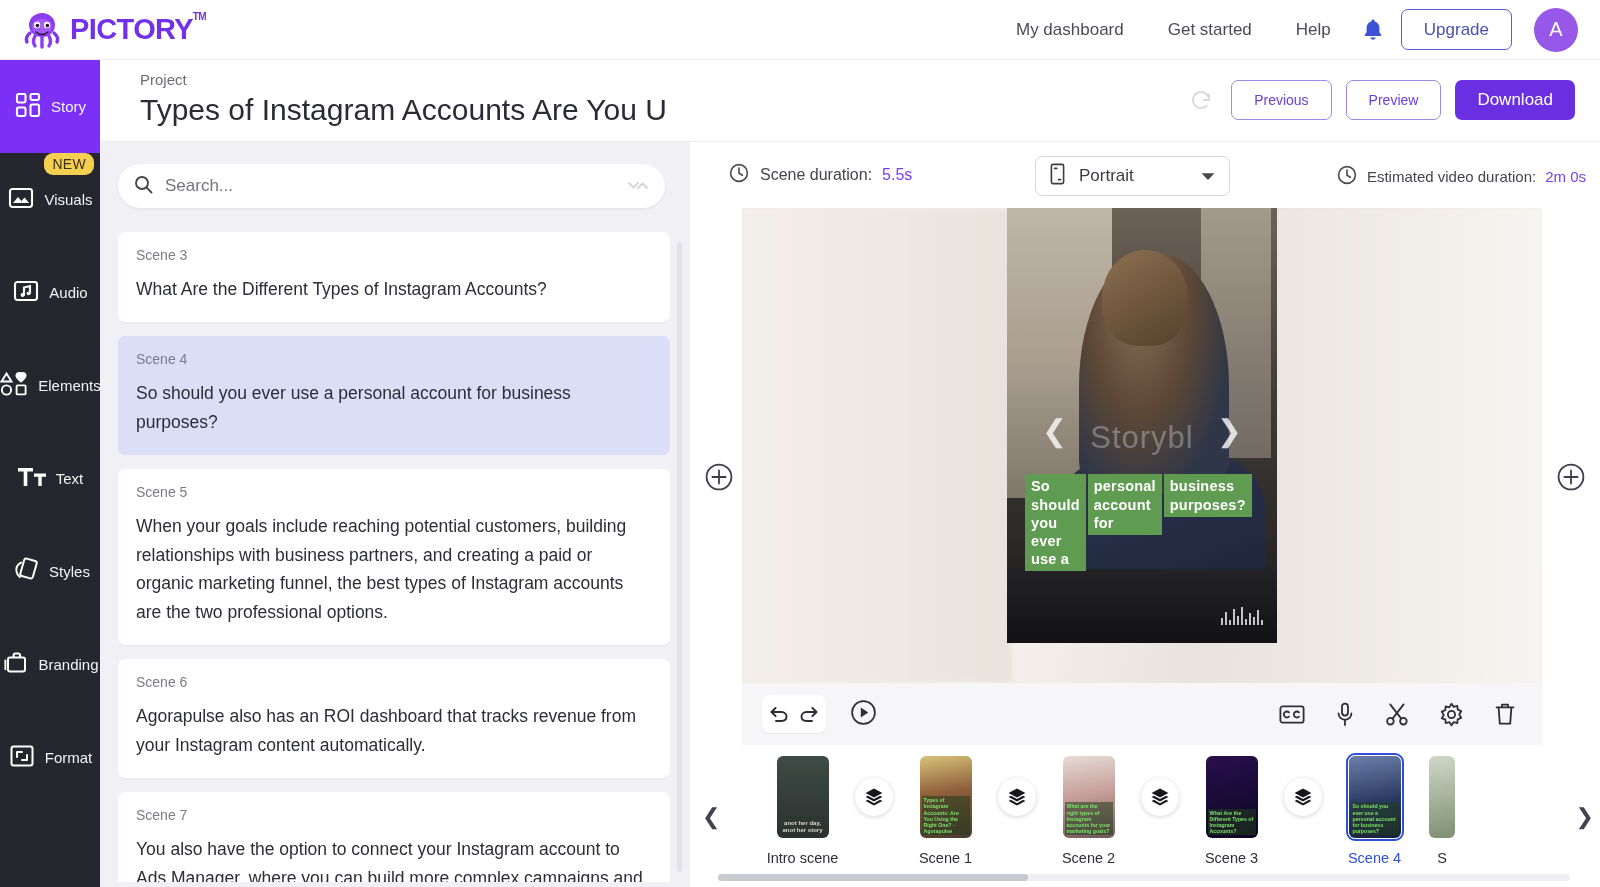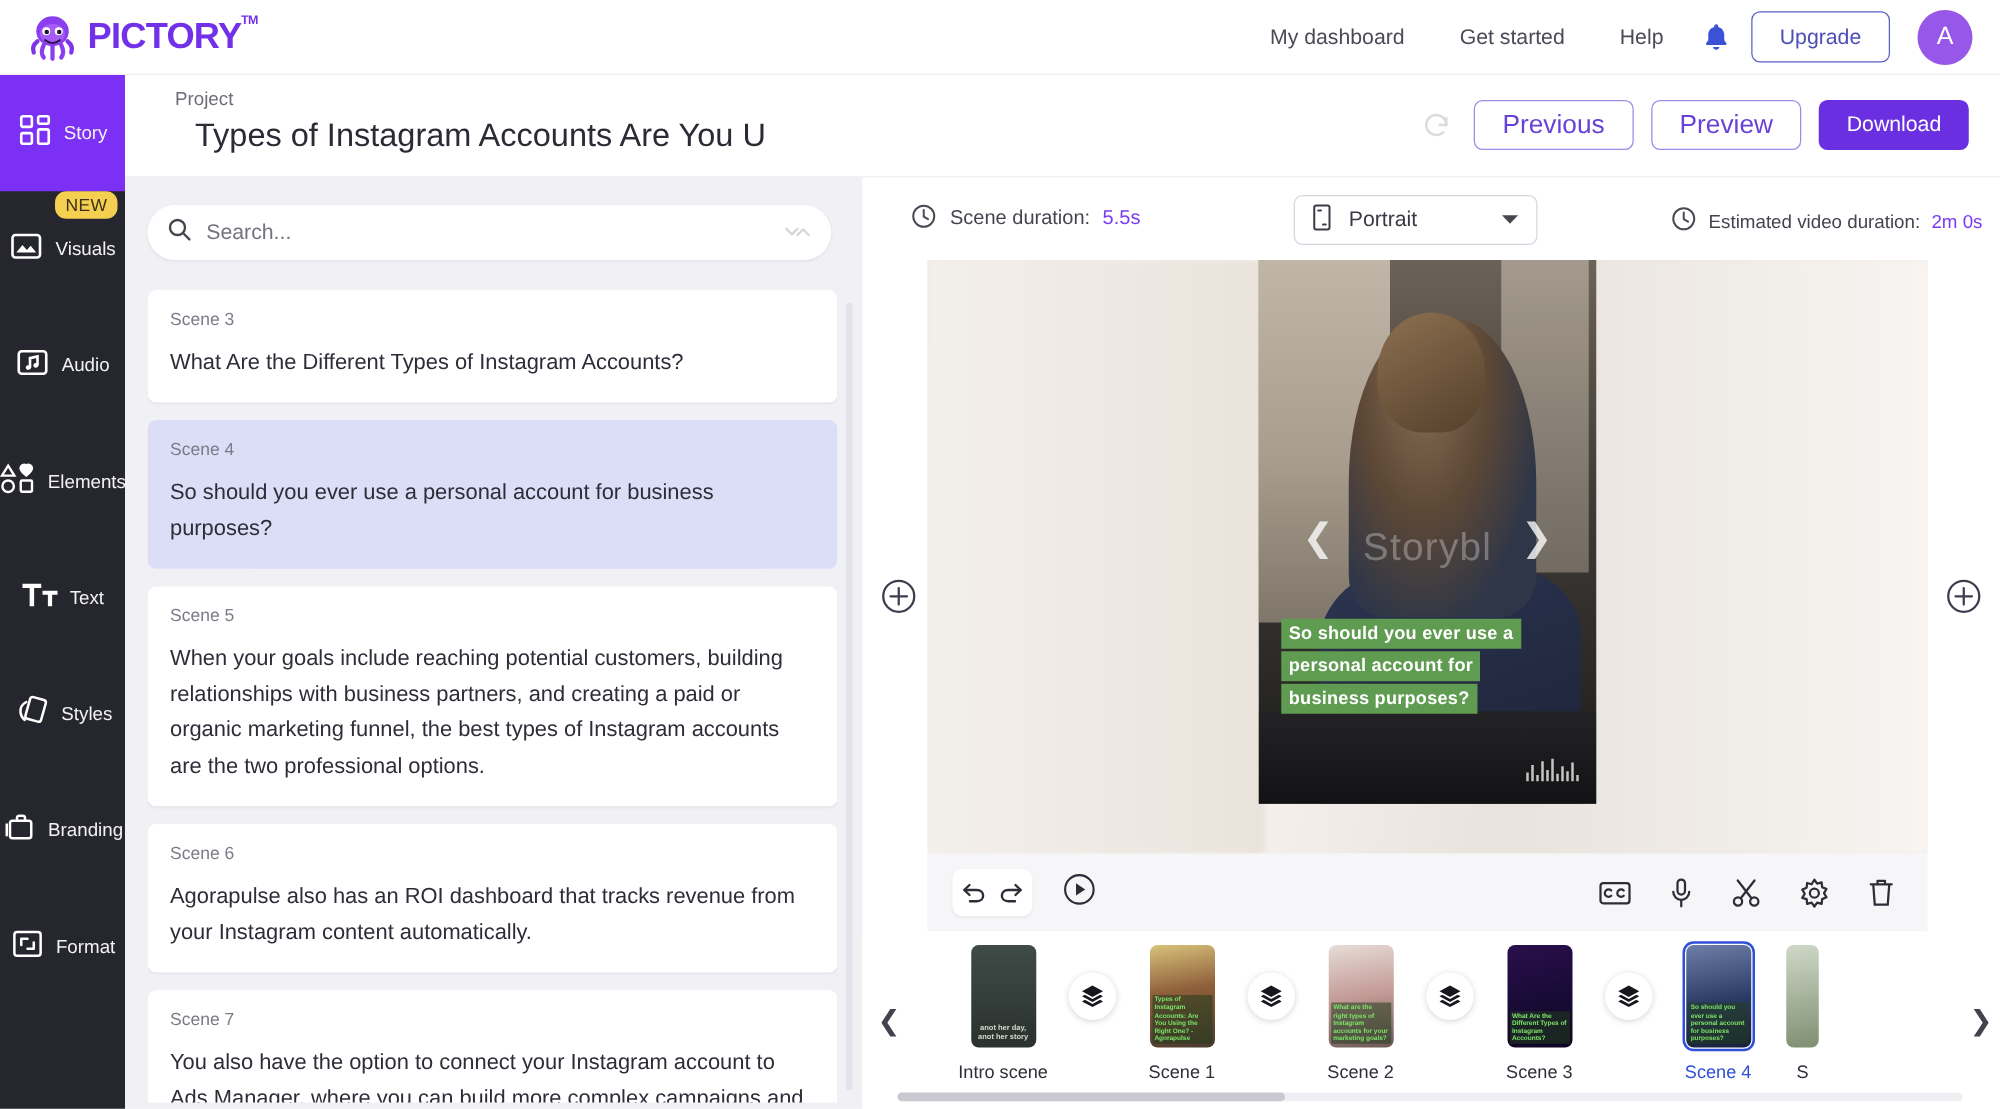--- a/index.html
+++ b/index.html
@@ -69,30 +69,30 @@
     letter-spacing: .3px;
   }
 
   
   .proj-header {
     position: absolute; top: 60px; left: 100px; width: 1500px; height: 82px;
     background: #fff; border-bottom: 1px solid #ececf1; padding-left: 24px;
   }
   .proj-label { position: absolute; left: 40px; top: 11px; font-size: 15px; color: #6c6c7a; }
   .proj-title {
-    position: absolute; left: 56px; top: 33px; font-size: 26px; color: #2b2b36;
+    position: absolute; left: 40px; top: 33px; font-size: 30px; color: #2b2b36;
     white-space: nowrap; overflow: hidden; width: 700px;
   }
   .proj-actions {
     position: absolute; right: 25px; top: 20px; display: flex; align-items: center; gap: 14px;
   }
   .spinner { opacity: .3; display: flex; margin-right: 4px; }
   .btn-outline {
     border: 1.5px solid #9f8ae8; background: #fff; color: #6841d6;
-    border-radius: 7px; height: 40px; padding: 0 22px; font-size: 21px; cursor: pointer;
+    border-radius: 7px; height: 40px; padding: 0 22px; font-size: 14px; cursor: pointer;
     font-family: "Liberation Sans", sans-serif;
   }
   .btn-solid {
     border: none; background: #6a2fe0; color: #fff;
     border-radius: 7px; height: 40px; padding: 0 22px; font-size: 17px; cursor: pointer;
     font-family: "Liberation Sans", sans-serif;
   }
 
   
   .scenes-panel {
@@ -208,21 +208,21 @@
     white-space: nowrap; pointer-events: none;
   }
   .nav-chev {
     position: absolute; top: 208px; color: rgba(255,255,255,.78); font-size: 30px;
     cursor: pointer; user-select: none; line-height: 1;
   }
   .nav-chev.left { left: 300px; }
   .nav-chev.right { right: 300px; }
   .caption-box {
     position: absolute; left: 18px; bottom: 72px; width: 210px;
-    display: flex; flex-direction: column; align-items: flex-start; gap: 2px;
+    display: flex; flex-direction: row; align-items: flex-start; gap: 2px;
   }
   .cap-line {
     background: #5f9b50; color: #fff; font-size: 14.5px; font-weight: bold;
     padding: 3px 6px; line-height: 1.25; letter-spacing: .2px;
   }
   .waveform {
     position: absolute; right: 14px; bottom: 18px; display: flex; align-items: flex-end;
     gap: 2px; height: 20px;
   }
   .waveform i { display: block; width: 2px; background: rgba(255,255,255,.75); }

